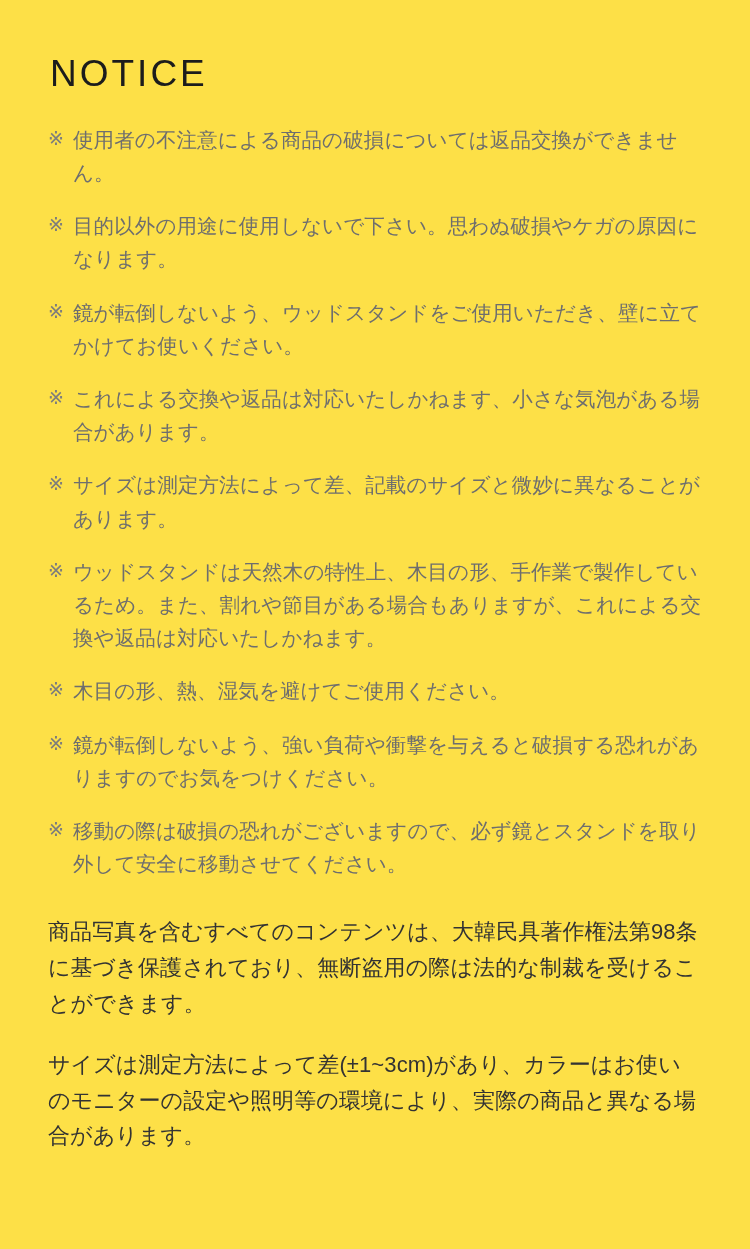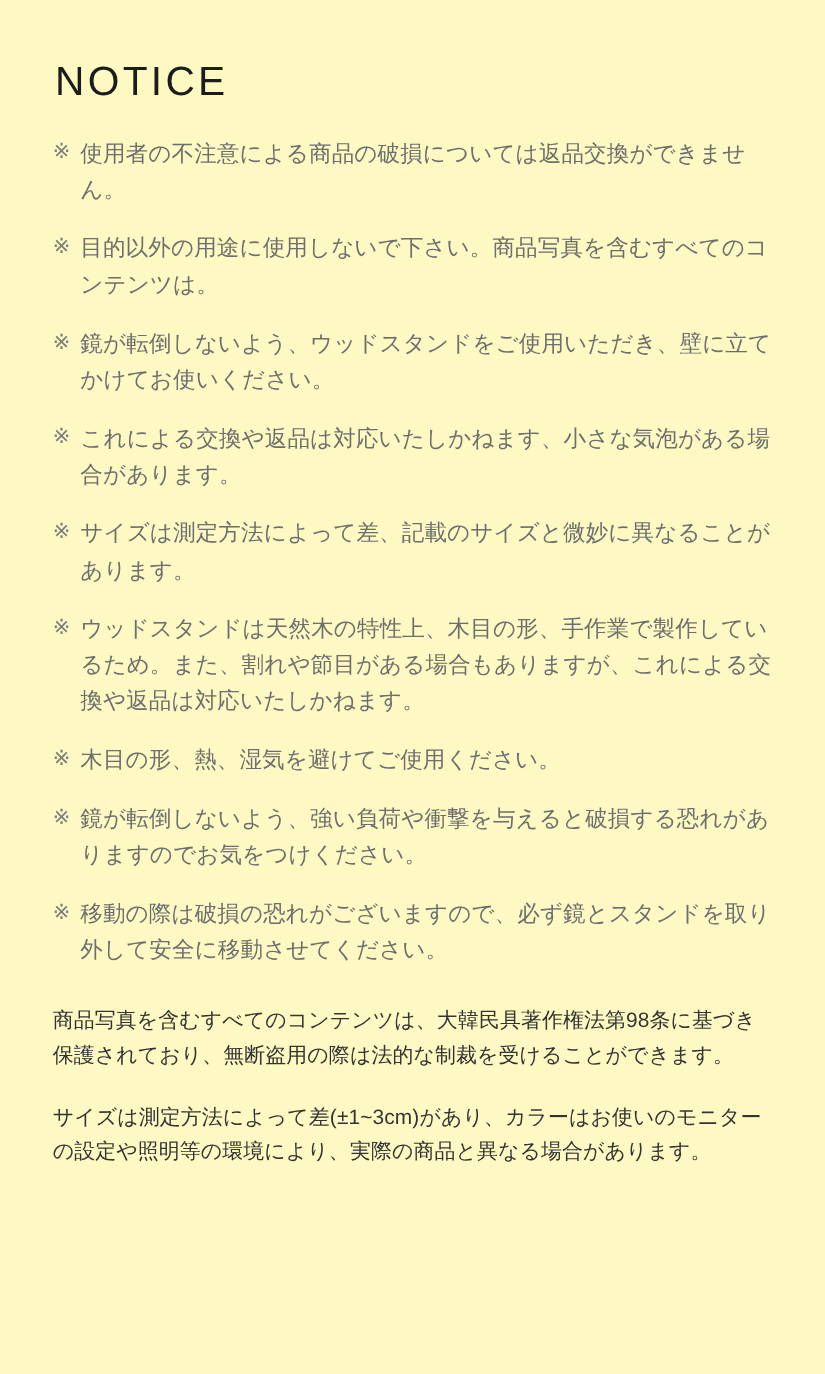--- a/index.html
+++ b/index.html
@@ -11,21 +11,21 @@
     width: 750px;
     min-height: 1249px;
     font-family: "Liberation Sans", "DejaVu Sans", sans-serif;
     -webkit-font-smoothing: antialiased;
   }
   .page {
     width: 750px;
     min-height: 1249px;
     box-sizing: border-box;
     padding: 54px 48px 40px 48px;
-    background: #fef9c3;
+    background: #fde047;
     position: relative;
   }
   .notice-title {
     font-size: 37px;
     letter-spacing: 3px;
     color: #1c1c1c;
     font-weight: 400;
     margin: 0 0 28px 2px;
     line-height: 1.1;
     font-family: "Liberation Sans", "DejaVu Sans", sans-serif;
@@ -53,21 +53,21 @@
   }
   .notice-text {
     flex: 1 1 auto;
     display: block;
   }
   .footnotes {
     margin-top: 34px;
   }
   .footnote {
     color: #333333;
-    font-size: 19px;
+    font-size: 22px;
     line-height: 1.62;
     letter-spacing: 0.1px;
     margin-bottom: 26px;
   }
   .footnote:last-child {
     margin-bottom: 0;
   }
 </style>
 </head>
 <body>
@@ -78,21 +78,21 @@
 
   <ul class="notice-list">
 
     <li class="notice-item">
       <span class="notice-mark">※</span>
       <span class="notice-text">使用者の不注意による商品の破損については返品交換ができません。</span>
     </li>
 
     <li class="notice-item">
       <span class="notice-mark">※</span>
-      <span class="notice-text">目的以外の用途に使用しないで下さい。商品写真を含むすべてのコンテンツは。</span>
+      <span class="notice-text">目的以外の用途に使用しないで下さい。思わぬ破損やケガの原因になります。</span>
     </li>
 
     <li class="notice-item">
       <span class="notice-mark">※</span>
       <span class="notice-text">鏡が転倒しないよう、ウッドスタンドをご使用いただき、壁に立てかけてお使いください。</span>
     </li>
 
     <li class="notice-item">
       <span class="notice-mark">※</span>
       <span class="notice-text">これによる交換や返品は対応いたしかねます、小さな気泡がある場合があります。</span>

